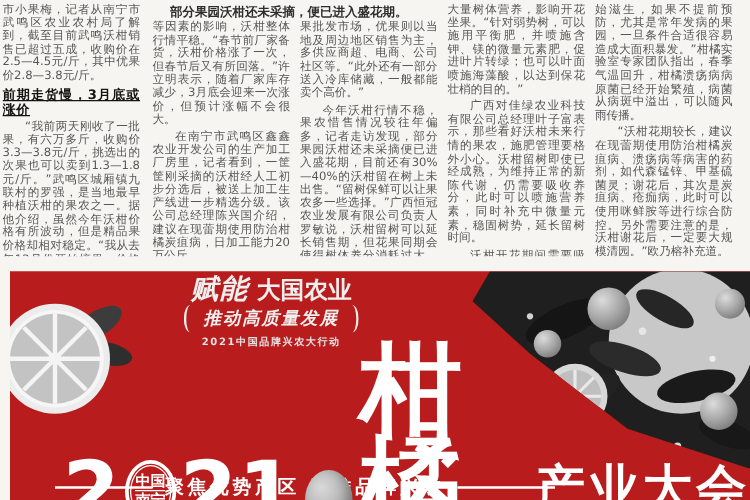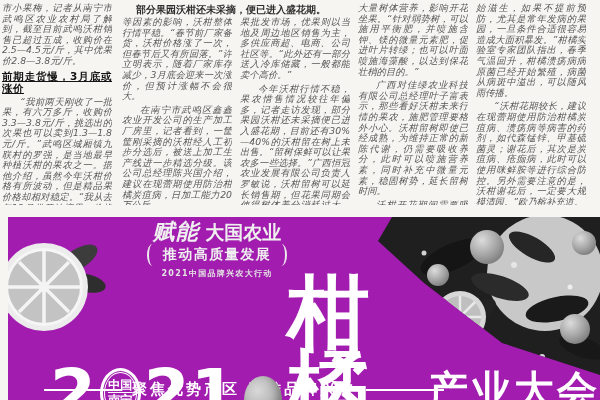--- a/index.html
+++ b/index.html
@@ -5,39 +5,39 @@
   html,body{margin:0;padding:0;}
   .page{position:relative;width:600px;height:400px;background:#f6f5f2;overflow:hidden;
         font-family:"DejaVu Sans",sans-serif;}
 
   
   .article{position:absolute;left:0;top:0;width:600px;height:207px;}
   .lead{position:absolute;left:136px;top:3px;width:256px;font-size:10px;font-weight:bold;
         color:#2d2d2d;white-space:nowrap;overflow:hidden;}
   .col{position:absolute;top:3px;width:110px;height:202px;overflow:hidden;box-sizing:border-box;
        font-size:9.3px;line-height:10.6px;color:#575757;text-align:justify;}
-  .col p{margin:0 0 3px 0;font-style:italic;}
+  .col p{margin:0 0 3px 0;}
   .col p.ind{text-indent:18px;}
   .col h4{margin:3px 0 3px 0;font-size:10.5px;line-height:12px;color:#141414;letter-spacing:.5px;text-decoration:underline;}
   .c1{left:2px;}
   .c2{left:122px;padding-top:14px;}
   .c3{left:240px;padding-top:14px;}
   .c4{left:358px;}
   .c5{left:476px;}
 
   
-  .banner{position:absolute;left:8px;top:217px;width:592px;height:183px;background:#a21caf;overflow:hidden;}
+  .banner{position:absolute;left:8px;top:217px;width:592px;height:183px;background:#b91c1c;overflow:hidden;}
   .slice-svg{position:absolute;left:-16px;top:4px;z-index:2;}
   .photo-svg{position:absolute;right:0;top:0;z-index:1;}
 
   .logo{position:absolute;left:94px;top:4px;width:230px;text-align:center;color:#efefef;z-index:3;}
   .logo-row1{font-size:19px;font-weight:bold;line-height:21px;}
   .logo-row1 .fu{font-style:italic;font-size:22px;letter-spacing:1px;}
   .logo-row2{display:flex;align-items:center;justify-content:center;gap:5px;
-             font-size:14px;font-weight:bold;letter-spacing:1.5px;margin-top:1px;}
+             font-size:14px;font-weight:bold;letter-spacing:1.5px;margin-top:1px;font-style:italic;}
   .arc{width:9px;height:22px;border-radius:50%;}
   .arc.l{border-left:2px solid #ececec;}
   .arc.r{border-right:2px solid #ececec;}
   .logo-row3{font-size:8px;letter-spacing:1.3px;margin-top:2px;color:#e3e3e3;font-weight:bold;}
 
   .title-row{position:absolute;left:42px;top:58px;display:flex;align-items:flex-end;color:#fff;z-index:3;}
   .year{font-size:66px;font-weight:bold;line-height:.95;letter-spacing:1px;}
   .badge{width:44px;height:44px;border:3px solid #fff;border-radius:50%;margin:0 3px 8px 3px;
          position:relative;display:flex;flex-direction:column;align-items:center;justify-content:center;
          font-size:12px;font-weight:bold;line-height:1.05;}

